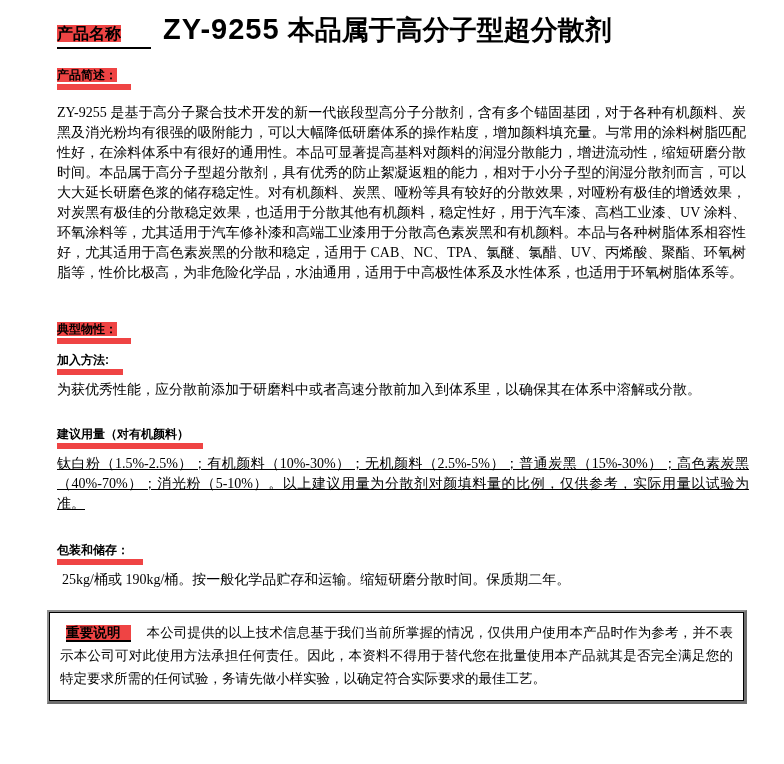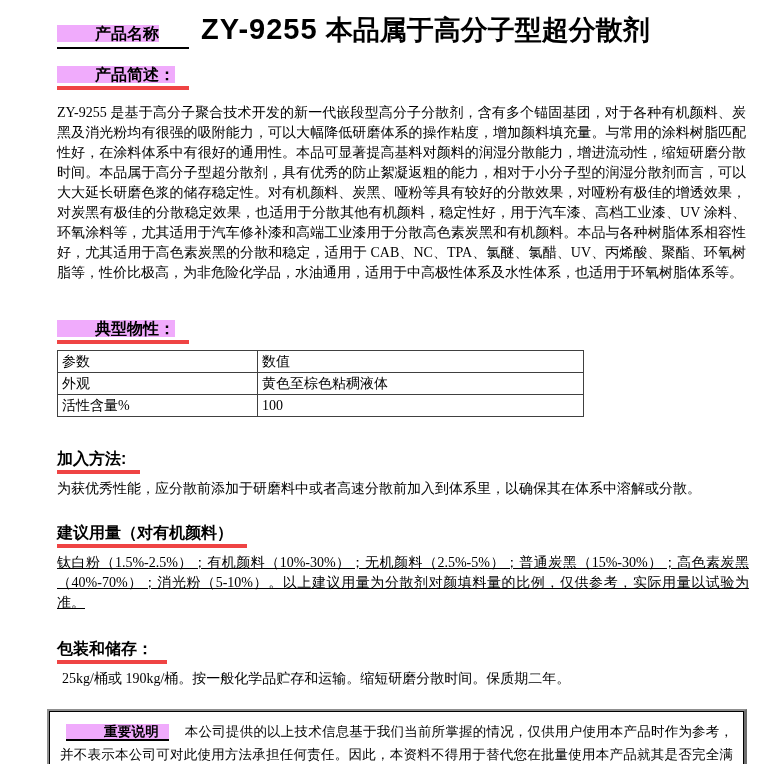--- a/index.html
+++ b/index.html
@@ -12,27 +12,27 @@
     color: #000;
     font-family: "Liberation Serif", serif;
     padding: 12px 38px 10px 57px;
     overflow: hidden;
   }
   
   .sec-head {
     display: inline-block;
     font-family: "Liberation Sans", sans-serif;
     font-weight: bold;
-    font-size: 16px;
+    font-size: 12px;
     line-height: 1.25;
-    border-bottom: 4px solid #ef4444;
+    border-bottom: 6px solid #ef4444;
     padding-right: 14px;
     padding-bottom: 1px;
   }
-  .hl { background: #f0abfc; padding-left: 38px; }
+  .hl { background: #ef4444; }
   
   .title-row { display: flex; align-items: baseline; margin-bottom: 16px; white-space: nowrap; }
   .label-wrap {
     display: inline-block;
     border-bottom: 2px solid #000;
     padding-right: 30px;
     padding-bottom: 2px;
     font-family: "Liberation Sans", sans-serif;
     font-weight: bold;
     font-size: 16px;
@@ -118,36 +118,20 @@
   </div>
 
   <div class="summary-head">
     <span class="sec-head"><span class="hl">产品简述：</span></span>
   </div>
   <p class="body-text summary-para">ZY-9255 是基于高分子聚合技术开发的新一代嵌段型高分子分散剂，含有多个锚固基团，对于各种有机颜料、炭黑及消光粉均有很强的吸附能力，可以大幅降低研磨体系的操作粘度，增加颜料填充量。与常用的涂料树脂匹配性好，在涂料体系中有很好的通用性。本品可显著提高基料对颜料的润湿分散能力，增进流动性，缩短研磨分散时间。本品属于高分子型超分散剂，具有优秀的防止絮凝返粗的能力，相对于小分子型的润湿分散剂而言，可以大大延长研磨色浆的储存稳定性。对有机颜料、炭黑、哑粉等具有较好的分散效果，对哑粉有极佳的增透效果，对炭黑有极佳的分散稳定效果，也适用于分散其他有机颜料，稳定性好，用于汽车漆、高档工业漆、UV 涂料、环氧涂料等，尤其适用于汽车修补漆和高端工业漆用于分散高色素炭黑和有机颜料。本品与各种树脂体系相容性好，尤其适用于高色素炭黑的分散和稳定，适用于 CAB、NC、TPA、氯醚、氯醋、UV、丙烯酸、聚酯、环氧树脂等，性价比极高，为非危险化学品，水油通用，适用于中高极性体系及水性体系，也适用于环氧树脂体系等。</p>
 
   <div class="props-head">
     <span class="sec-head"><span class="hl">典型物性：</span></span>
   </div>
-  <table class="props">
-    <tbody>
-      <tr>
-        <td class="c1">参数</td>
-        <td>数值</td>
-      </tr>
-      <tr>
-        <td class="c1">外观</td>
-        <td>黄色至棕色粘稠液体</td>
-      </tr>
-      <tr>
-        <td class="c1">活性含量%</td>
-        <td>100</td>
-      </tr>
-    </tbody>
-  </table>
 
   <div class="tight-head">
     <span class="sec-head">加入方法:</span>
   </div>
   <p class="body-text addition-para">为获优秀性能，应分散前添加于研磨料中或者高速分散前加入到体系里，以确保其在体系中溶解或分散。</p>
 
   <div class="tight-head">
     <span class="sec-head">建议用量（对有机颜料）</span>
   </div>
   <p class="body-text dosage-para">钛白粉（1.5%-2.5%）；有机颜料（10%-30%）；无机颜料（2.5%-5%）；普通炭黑（15%-30%）；高色素炭黑（40%-70%）；消光粉（5-10%）。以上建议用量为分散剂对颜填料量的比例，仅供参考，实际用量以试验为准。</p>

